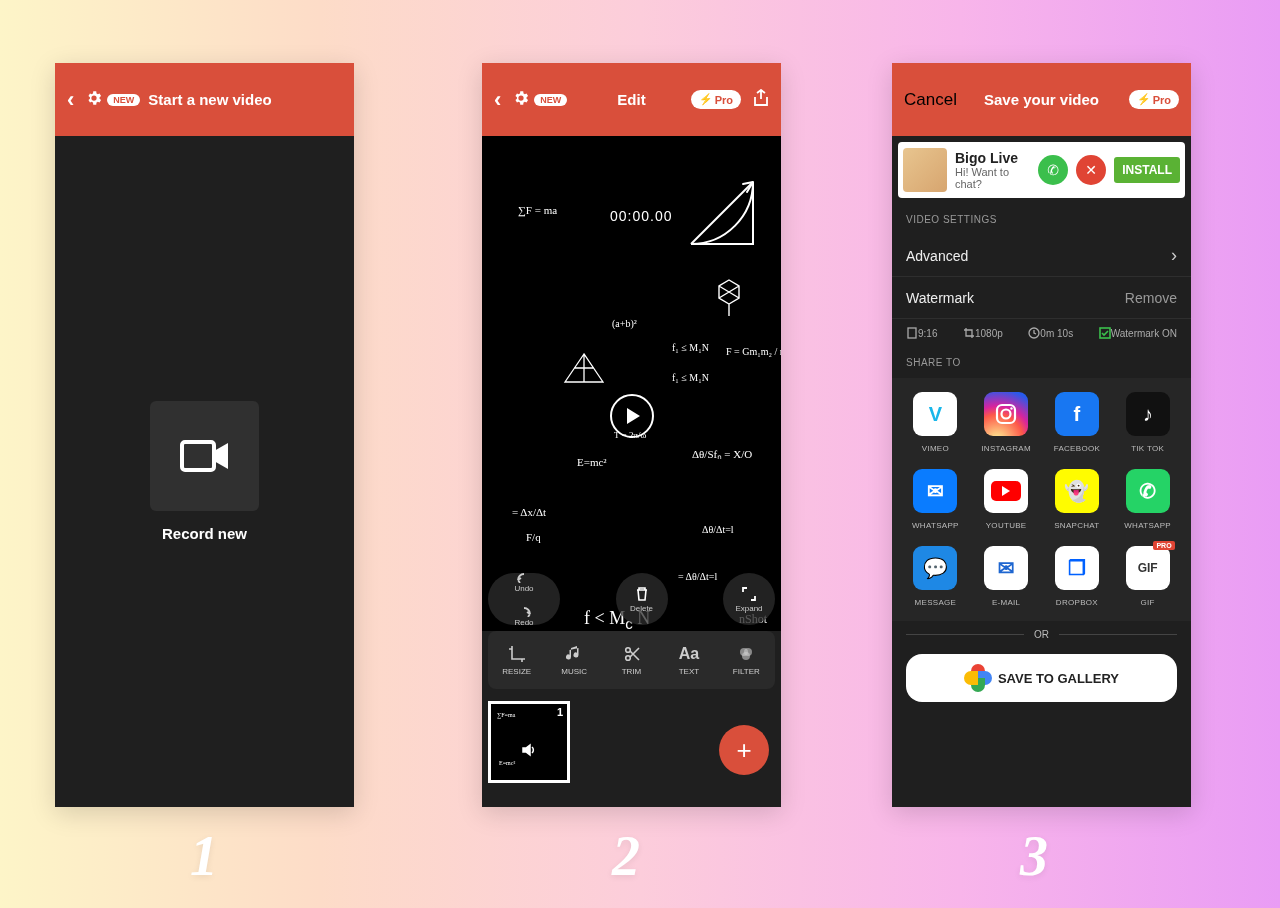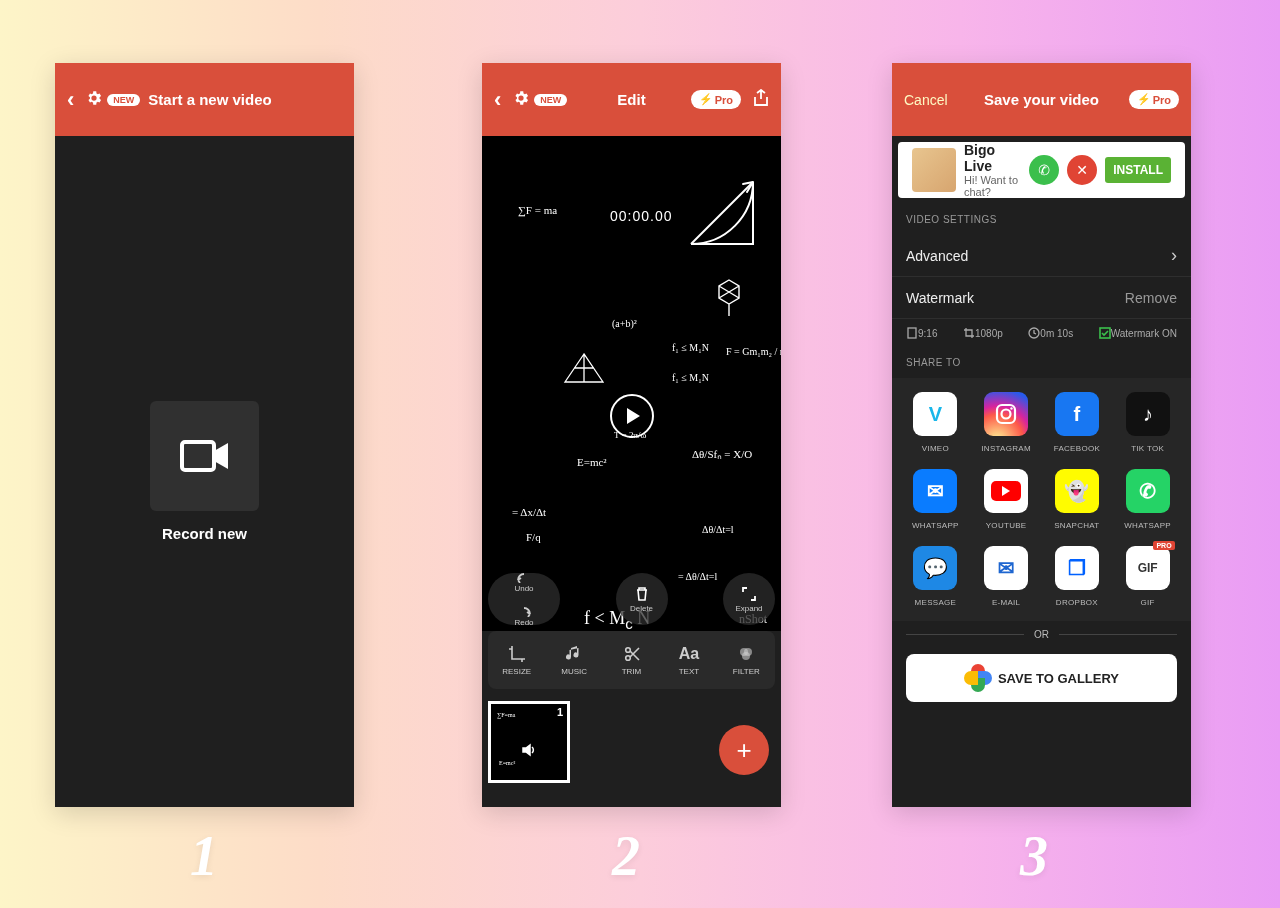--- a/index.html
+++ b/index.html
@@ -30,40 +30,40 @@
 .cbtn.dbl{width:72px;border-radius:28px;flex-direction:column;gap:12px}
 .ur{display:flex;flex-direction:column;align-items:center;font-size:8px;gap:1px}
 .toolbar{background:#2a2a2a;height:58px;margin:0 6px;border-radius:8px;display:flex}
 .tool{flex:1;display:flex;flex-direction:column;align-items:center;justify-content:center;gap:4px;color:#ccc;cursor:pointer;font-size:8px}
 .tool svg,.tool .ticon{height:18px}
 .clips{height:106px;display:flex;align-items:center;gap:8px;padding:6px;position:relative}
 .clip{width:82px;height:82px;background:#000;border:3px solid #fff;position:relative;cursor:pointer}
 .clip-num{position:absolute;top:2px;right:4px;color:#fff;font-size:11px;font-weight:700}
 .clip-snd{position:absolute;bottom:18px;left:50%;transform:translateX(-50%);color:#fff}
 .fab{position:absolute;right:12px;bottom:20px;width:50px;height:50px;background:#d94f3b;border-radius:50%;display:flex;align-items:center;justify-content:center;color:#fff;font-size:26px;cursor:pointer}
-.cancel-btn{color:#fef9c3;font-size:14px;cursor:pointer}
+.cancel-btn{color:#000000;font-size:17px;cursor:pointer}
 .body3{height:671px;color:#bbb;font-size:12px;overflow:hidden}
-.ad{margin:6px;background:#fff;border-radius:4px;height:56px;display:flex;align-items:center;padding:14px;gap:8px}
+.ad{margin:6px;background:#fff;border-radius:4px;height:56px;display:flex;align-items:center;padding:5px;gap:8px}
 .ad-av{width:44px;height:44px;border-radius:4px;background:linear-gradient(135deg,#e8c58f,#d7a56f)}
 .ad-txt{flex:1}
 .ad-t1{color:#222;font-size:14px;font-weight:600}
 .ad-t2{color:#666;font-size:11px}
 .ad-call{width:30px;height:30px;border-radius:50%;display:flex;align-items:center;justify-content:center;color:#fff;font-size:14px}
 .ad-inst{background:#5ab234;color:#fff;font-size:12px;font-weight:700;padding:6px 8px;border-radius:3px;cursor:pointer}
 .sec-lbl{padding:10px 14px;font-size:10px;letter-spacing:.5px;color:#999}
 .row{height:42px;display:flex;align-items:center;justify-content:space-between;padding:0 14px;color:#eee;font-size:14px;cursor:pointer;border-bottom:1px solid #2e2e2e}
 .statrow{display:flex;justify-content:space-between;padding:8px 14px;font-size:10px;color:#aaa}
 .stat{display:flex;align-items:center;}
 .share-grid{background:#262626;padding:14px 8px;display:grid;grid-template-columns:repeat(4,1fr);row-gap:16px}
 .shr{display:flex;flex-direction:column;align-items:center;gap:8px;cursor:pointer}
 .shr-box{width:44px;height:44px;border-radius:9px;display:flex;align-items:center;justify-content:center;color:#fff;font-size:20px;font-weight:700;position:relative}
 .shr-lbl{font-size:8px;letter-spacing:.3px;color:#bbb}
 .or-row{display:flex;align-items:center;gap:10px;padding:8px 14px}
 .or-line{flex:1;height:1px;background:#444}
-.save-gal{margin:6px 14px;background:#fff;border-radius:8px;height:48px;display:flex;align-items:center;justify-content:center;gap:6px;color:#222;font-size:13px;font-weight:700;cursor:pointer}
+.save-gal{margin:6px 14px;background:#fff;border-radius:16px;height:48px;display:flex;align-items:center;justify-content:center;gap:6px;color:#222;font-size:13px;font-weight:700;cursor:pointer}
 .gp{width:28px;height:28px;position:relative}
 .gp span{position:absolute;width:14px;height:14px}
 .num-lbl{position:absolute;bottom:20px;font-family:Georgia,"Times New Roman",serif;font-style:italic;font-weight:900;font-size:56px;color:#fff;text-shadow:0 2px 6px rgba(0,0,0,.08)}
 .n1{left:190px}.n2{left:612px}.n3{left:1020px}
 </style>
 </head>
 <body>
 
 <div class="phone p1">
   <div class="header">

